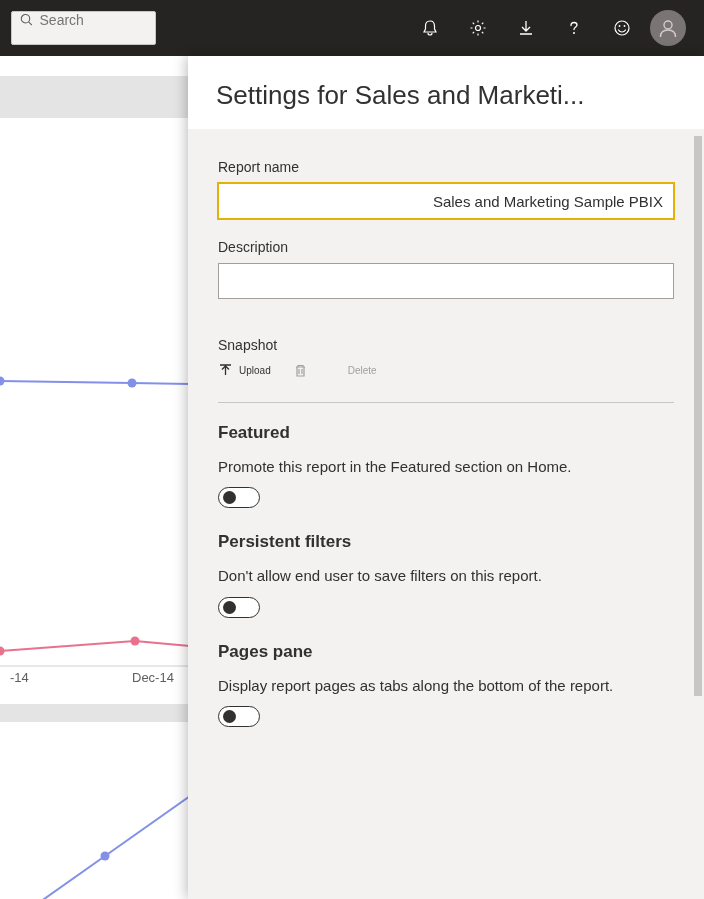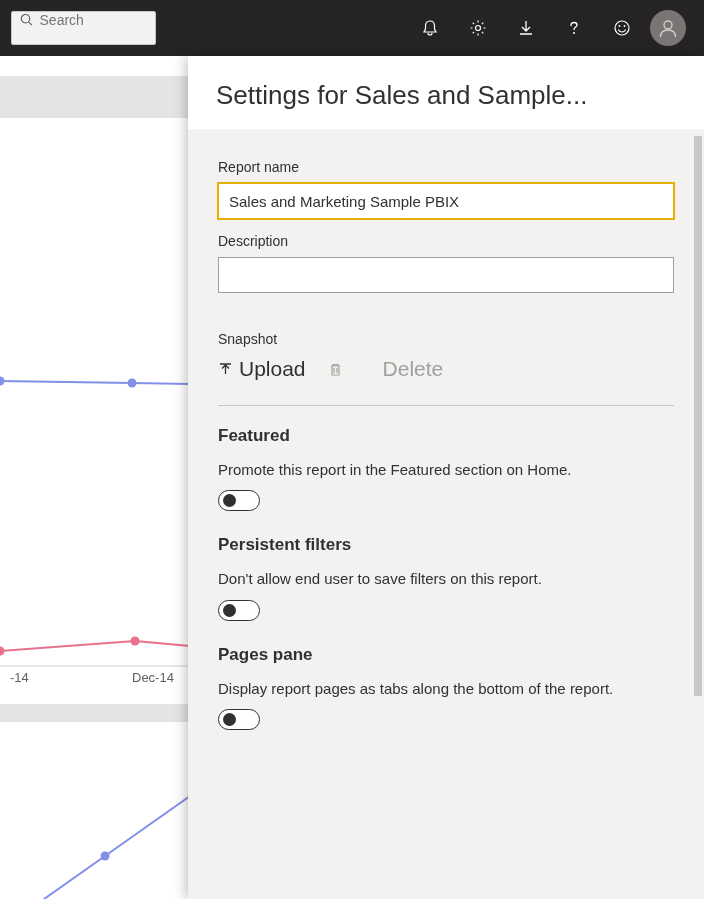--- a/index.html
+++ b/index.html
@@ -22,28 +22,28 @@
 .bg-axis-label { position: absolute; font-size: 13px; color: #605e5c; }
 .bg-chart3 { position: absolute; top: 680px; left: 0; width: 190px; height: 220px; }
 
 
 .panel { position: absolute; top: 56px; right: 0; width: 516px; height: 843px; background: #fff; box-shadow: -2px 0 12px rgba(0,0,0,0.25); display: flex; flex-direction: column; }
 .panel-header { padding: 24px 28px 18px 28px; background: #fff; }
 .panel-title { font-size: 26px; font-weight: 400; color: #323130; white-space: nowrap; overflow: hidden; text-overflow: ellipsis; }
 .panel-body { flex: 1; overflow-y: auto; background: #f3f2f1; padding: 30px 30px 30px 30px; }
 .panel-scrollbar { position: absolute; right: 2px; top: 80px; width: 8px; height: 560px; background: #c8c6c4; border-radius: 0; }
 
-.field-group { margin-bottom: 14px; }
+.field-group { margin-bottom: 20px; }
 .field-label { font-size: 14px; color: #323130; margin-bottom: 8px; display: block; }
-.text-input { width: 100%; height: 36px; padding: 0 10px; font-size: 15px; color: #323130; background: #fff; border: 1px solid #a19f9d; outline: none; }
+.text-input { width: 100%; height: 36px; padding: 0 10px; font-size: 15px; color: #323130; background: #fff; border: 1px solid #a19f9d; outline: none; text-align: right; }
 .text-input.highlighted { border: 1px solid #e3b107; box-shadow: 0 0 0 1px #e3b107; }
 .text-input::placeholder { color: #605e5c; }
 
 .snapshot-actions { display: flex; align-items: center; gap: 22px; margin-top: 10px; }
-.snapshot-action { display: flex; align-items: center; gap: 6px; font-size: 21px; cursor: pointer; }
+.snapshot-action { display: flex; align-items: center; gap: 6px; font-size: 10px; cursor: pointer; }
 .snapshot-action.enabled { color: #323130; }
 .snapshot-action.disabled { color: #a19f9d; cursor: default; gap: 40px; }
 
 .divider { border: none; border-top: 1px solid #c8c6c4; margin: 24px 0 20px 0; }
 
 .section-title { font-size: 17px; font-weight: 600; color: #323130; margin-bottom: 14px; }
 .section-desc { font-size: 15px; color: #323130; margin-bottom: 10px; line-height: 1.35; }
 
 .toggle { width: 42px; height: 21px; border: 1px solid #323130; border-radius: 11px; background: #fff; position: relative; cursor: pointer; margin-bottom: 24px; }
 .toggle-knob { position: absolute; width: 13px; height: 13px; background: #323130; border-radius: 50%; top: 3px; left: 4px; }
@@ -126,21 +126,21 @@
 
   <svg class="bg-chart3" viewBox="0 0 190 220">
     <polyline points="0,200 20,180 105,120 190,60" fill="none" stroke="#8290e8" stroke-width="2"></polyline>
     <circle cx="20" cy="180" r="4.5" fill="#8290e8"></circle>
     <circle cx="105" cy="120" r="4.5" fill="#8290e8"></circle>
   </svg>
 </div>
 
 <div class="panel">
   <div class="panel-header">
-    <div class="panel-title">Settings for Sales and Sample...</div>
+    <div class="panel-title">Settings for Sales and Marketi...</div>
   </div>
   <div class="panel-body">
 
     <div class="field-group">
       <label class="field-label">Report name</label>
       <input class="text-input highlighted" type="text" value="Sales and Marketing Sample PBIX" style="">
     </div>
 
     <div class="field-group">
       <label class="field-label">Description</label>

